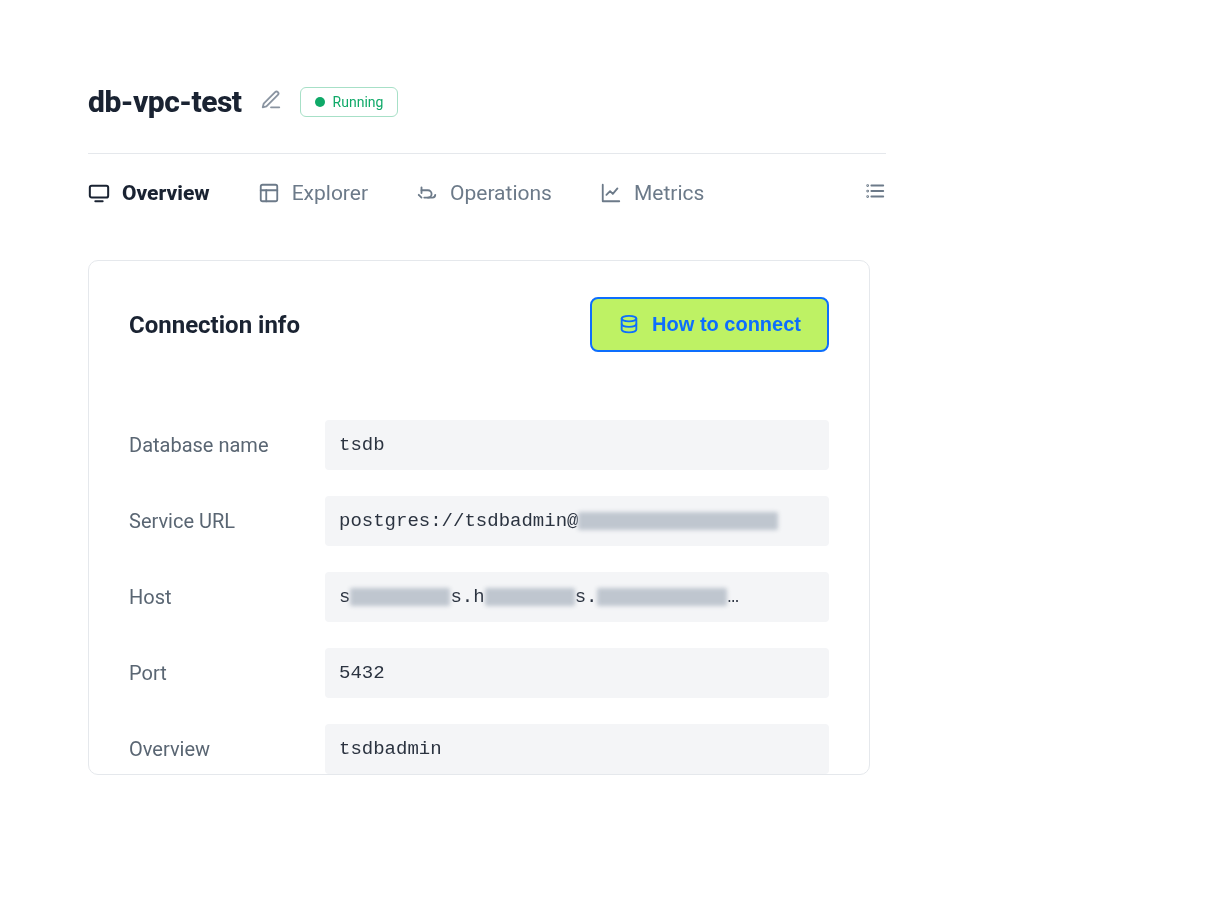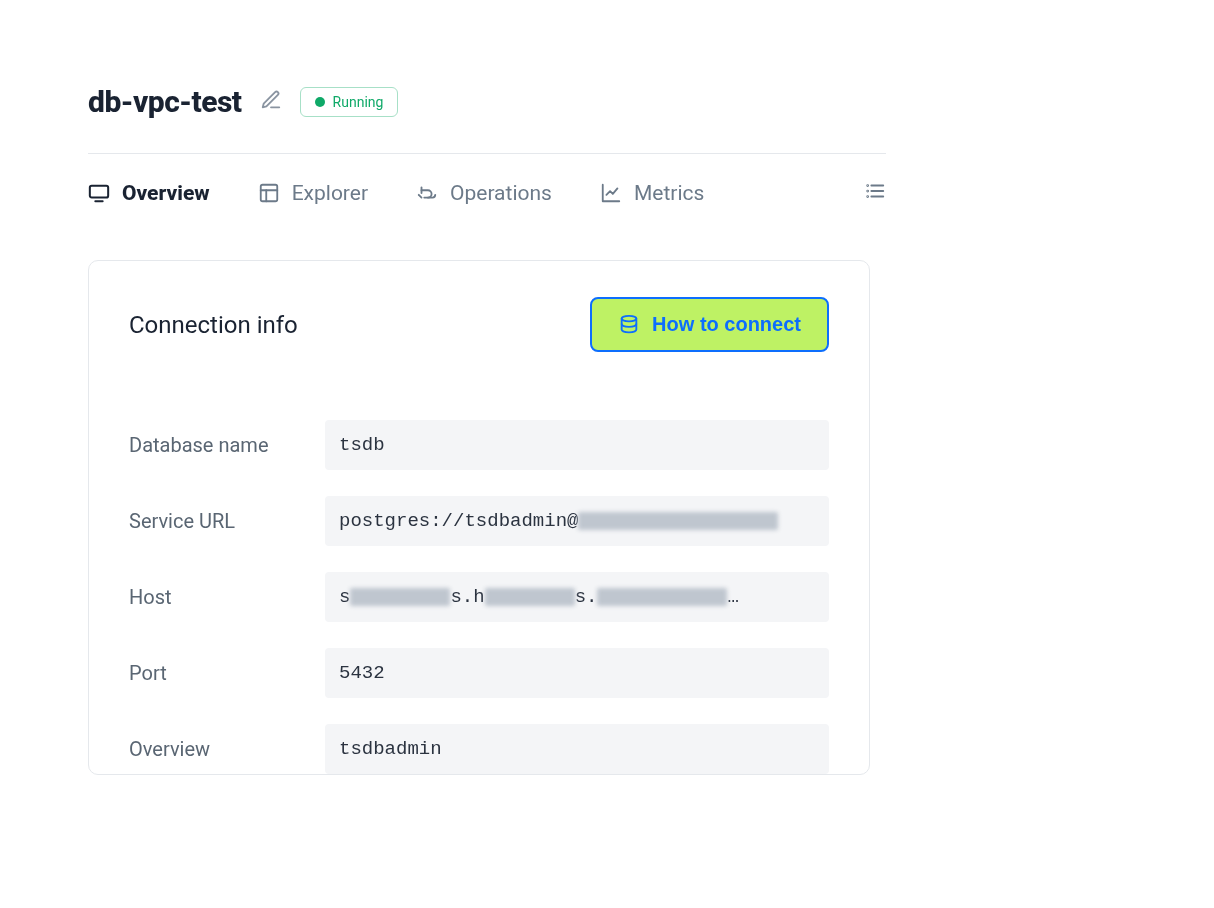--- a/index.html
+++ b/index.html
@@ -99,21 +99,21 @@
     padding: 36px 40px 0 40px;
   }
   .card-head {
     display: flex;
     align-items: center;
     justify-content: space-between;
     margin-bottom: 68px;
   }
   .card-title {
     font-size: 24px;
-    font-weight: 400;
+    font-weight: 700;
     color: var(--text-dark);
   }
   .btn-outline {
     display: inline-flex;
     align-items: center;
     gap: 12px;
     border: 2px solid var(--blue);
     color: var(--blue);
     background: #bef264;
     font-size: 20px;

